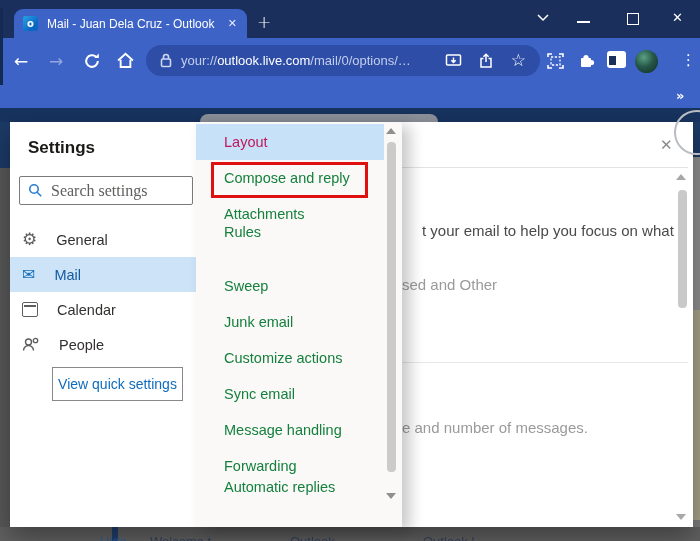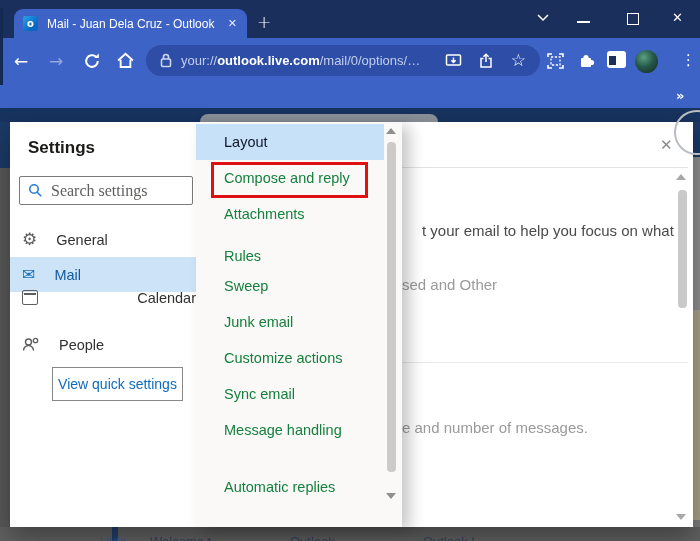--- a/index.html
+++ b/index.html
@@ -23,21 +23,21 @@
   .wc-min { left:577px; top:21px; width:13px; height:2px; background:#fff; }
   .wc-max { left:627px; top:13px; width:12px; height:12px; border:1.7px solid #fff; }
   .wc-close { left:672px; top:10px; font-size:13px; color:#fff; }
 
   .toolbar { left:0; top:38px; width:700px; height:47px; background:#3d63c7; }
   .frame-edge { left:0; top:8px; width:3px; height:100px; background:#152a52; }
   .navbtn { font-size:17px; color:#fff; }
   .addressbar { left:146px; top:45px; width:394px; height:31px; border-radius:16px;
                 background:#2d4da6; display:flex; align-items:center; padding:0 14px; }
   .url { font-size:13px; color:#c3cfee; margin-left:9px; white-space:nowrap; }
-  .url b { color:#fff; font-weight:700; }
+  .url b { color:#fff; font-weight:400; }
   .addr-icons { margin-left:auto; display:flex; gap:16px; align-items:center; }
   .avatar { left:635px; top:50px; width:23px; height:23px; border-radius:50%;
             background:radial-gradient(circle at 38% 32%, #5aa183 0%, #27584a 45%, #102a23 100%); }
   .dots { left:681px; top:51px; color:#fff; font-size:15px; letter-spacing:0; }
 
   .bookmarksbar { left:0; top:85px; width:700px; height:23px; background:#3d63c7; }
   .bm-overflow { left:676px; top:88px; color:#fff; font-size:13px; font-weight:bold; }
 
   
   .ol-header { left:0; top:108px; width:700px; height:14px; background:#17335f; }
@@ -92,21 +92,21 @@
   .tri-up { width:0; height:0; border-left:5px solid transparent; border-right:5px solid transparent;
             border-bottom:6px solid #a8a8a8; }
   .tri-down { width:0; height:0; border-left:5px solid transparent; border-right:5px solid transparent;
               border-top:6px solid #a8a8a8; }
 
   
   .popup { left:196px; top:122px; width:206px; height:405px; background:#faf9f8;
            box-shadow:8px 4px 14px rgba(0,0,0,.22); }
   .menu-item { left:0; width:188px; height:36px; display:flex; align-items:center;
                padding-left:28px; font-size:14.5px; color:#15803d; cursor:default; }
-  .menu-item.sel { background:#c7e2f8; color:#0f172a; }
+  .menu-item.sel { background:#c7e2f8; color:#be185d; }
   .psb-up { left:190px; top:6px; }
   .psb-thumb { left:191px; top:20px; width:9px; height:330px; background:#cbcbcb; border-radius:4px; }
   .psb-down { left:190px; top:371px; }
   .psb-up .tri-up, .psb-down .tri-down { border-bottom-color:#8f8f8f; border-top-color:#8f8f8f; }
 
   .red-box { left:211px; top:162px; width:157px; height:36px; border:3px solid #df1010; }
 
   svg { display:block; }
 </style>
 </head>
@@ -226,21 +226,21 @@
     </div>
 
     <div class="abs nav-row" style="top:100px;">
       <span class="gear-g ico">⚙</span>
       <span class="lbl">General</span>
     </div>
     <div class="abs nav-row sel" style="top:135px;">
       <span class="mail-g ico">✉</span>
       <span class="lbl">Mail</span>
     </div>
-    <div class="abs nav-row" style="top:158px;justify-content:space-between;">
+    <div class="abs nav-row" style="top:170px;">
       <span class="cal-icn"></span>
       <span class="lbl">Calendar</span>
     </div>
     <div class="abs nav-row" style="top:205px;">
       <span>
         <svg width="18" height="15" viewBox="0 0 18 15">
           <circle cx="6.5" cy="5" r="3" fill="none" stroke="#605e5c" stroke-width="1.4"></circle>
           <path d="M1.5 13.5 a5 5 0 0 1 10 0" fill="none" stroke="#605e5c" stroke-width="1.4"></path>
           <circle cx="13.5" cy="3.5" r="2.2" fill="none" stroke="#605e5c" stroke-width="1.3"></circle>
         </svg>
@@ -264,26 +264,27 @@
     <div class="abs csb-thumb"></div>
     <div class="abs csb-down">
         <div class="tri-down"></div>
       </div>
   </div>
 
   <div class="abs popup">
     <div class="abs menu-item sel" style="top:2px;">Layout</div>
     <div class="abs menu-item" style="top:38px;">Compose and reply</div>
     <div class="abs menu-item" style="top:74px;">Attachments</div>
-    <div class="abs menu-item" style="top:116px;text-align:center;">Rules</div>
+    <div class="abs menu-item" style="top:92px;text-align:center;">Rules</div>
     <div class="abs menu-item" style="top:146px;">Sweep</div>
     <div class="abs menu-item" style="top:182px;">Junk email</div>
     <div class="abs menu-item" style="top:218px;">Customize actions</div>
     <div class="abs menu-item" style="top:254px;">Sync email</div>
     <div class="abs menu-item" style="top:290px;">Message handling</div>
+    <div class="abs menu-item" style="top:326px;">Forwarding</div>
     <div class="abs menu-item" style="top:347px;">Automatic replies</div>
 
     <div class="abs psb-up">
         <div class="tri-up"></div>
       </div>
     <div class="abs psb-thumb"></div>
     <div class="abs psb-down">
         <div class="tri-down"></div>
       </div>
   </div>

